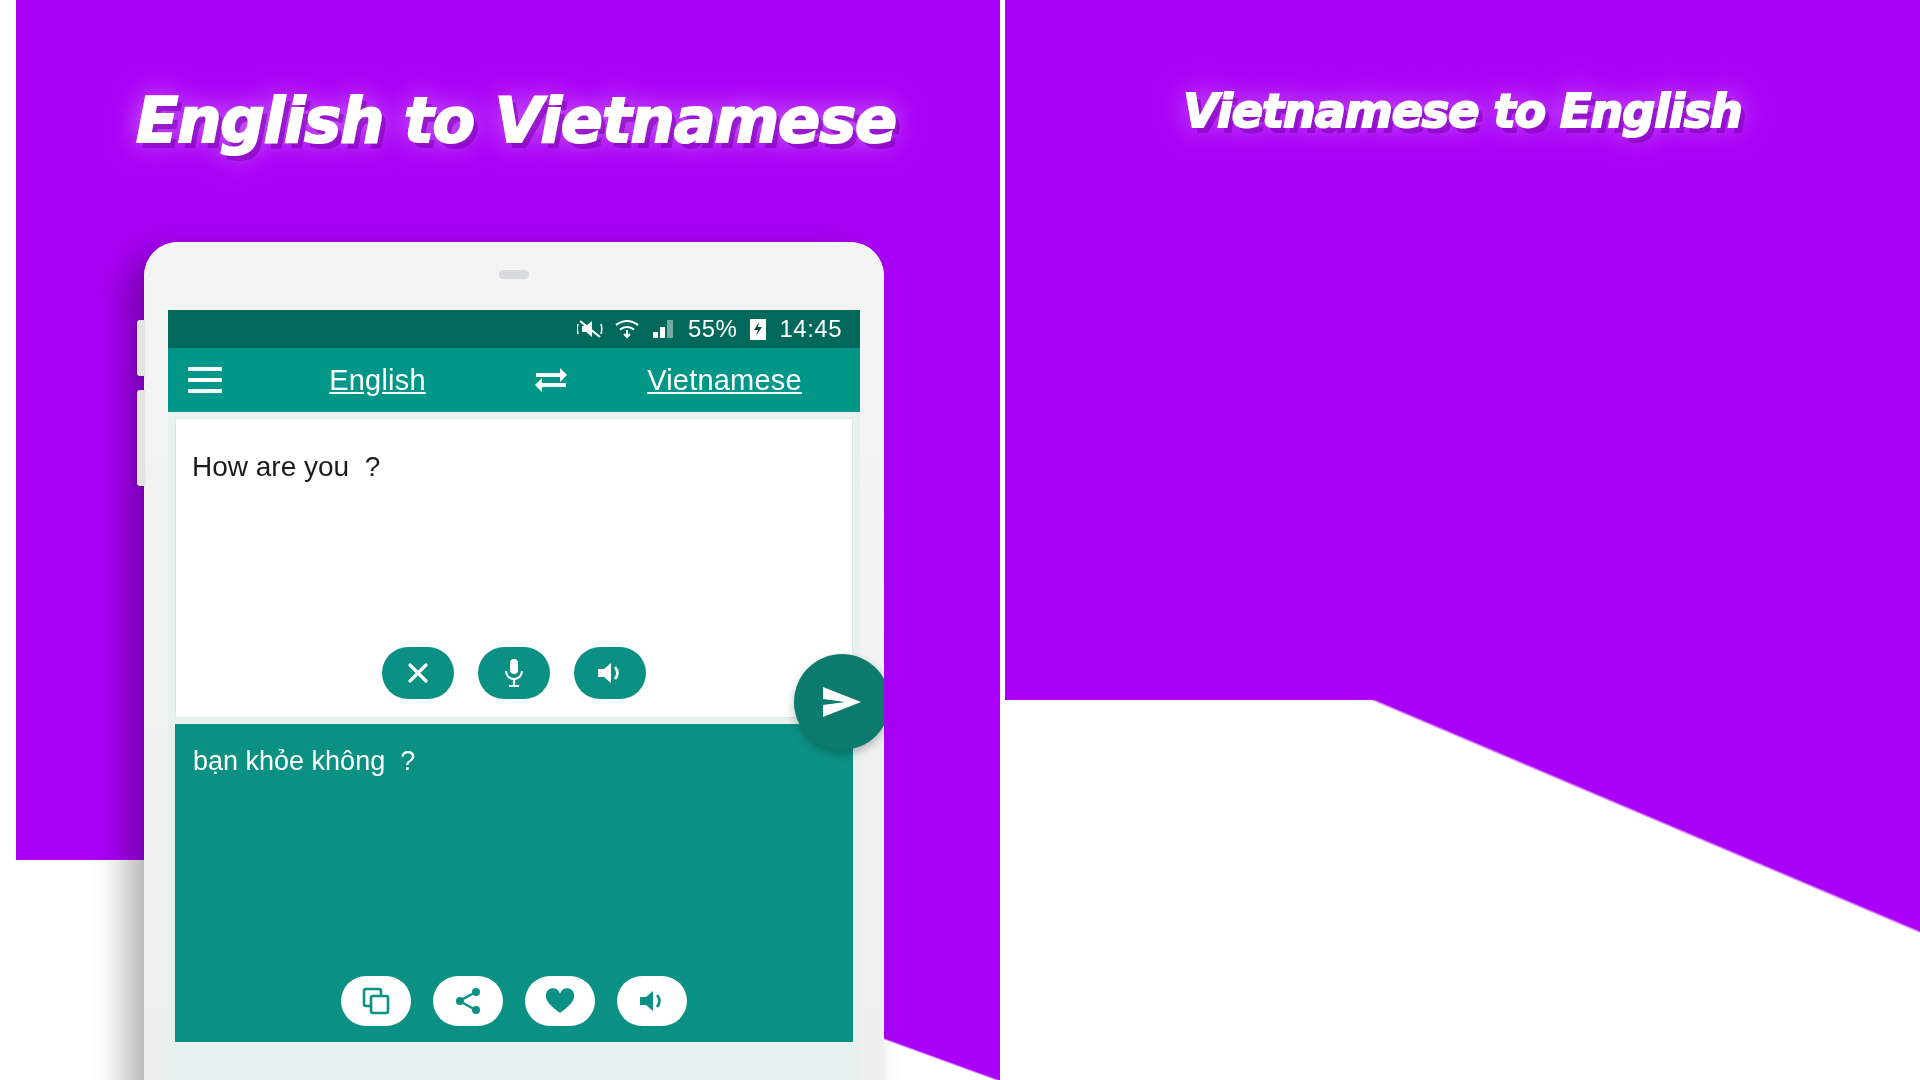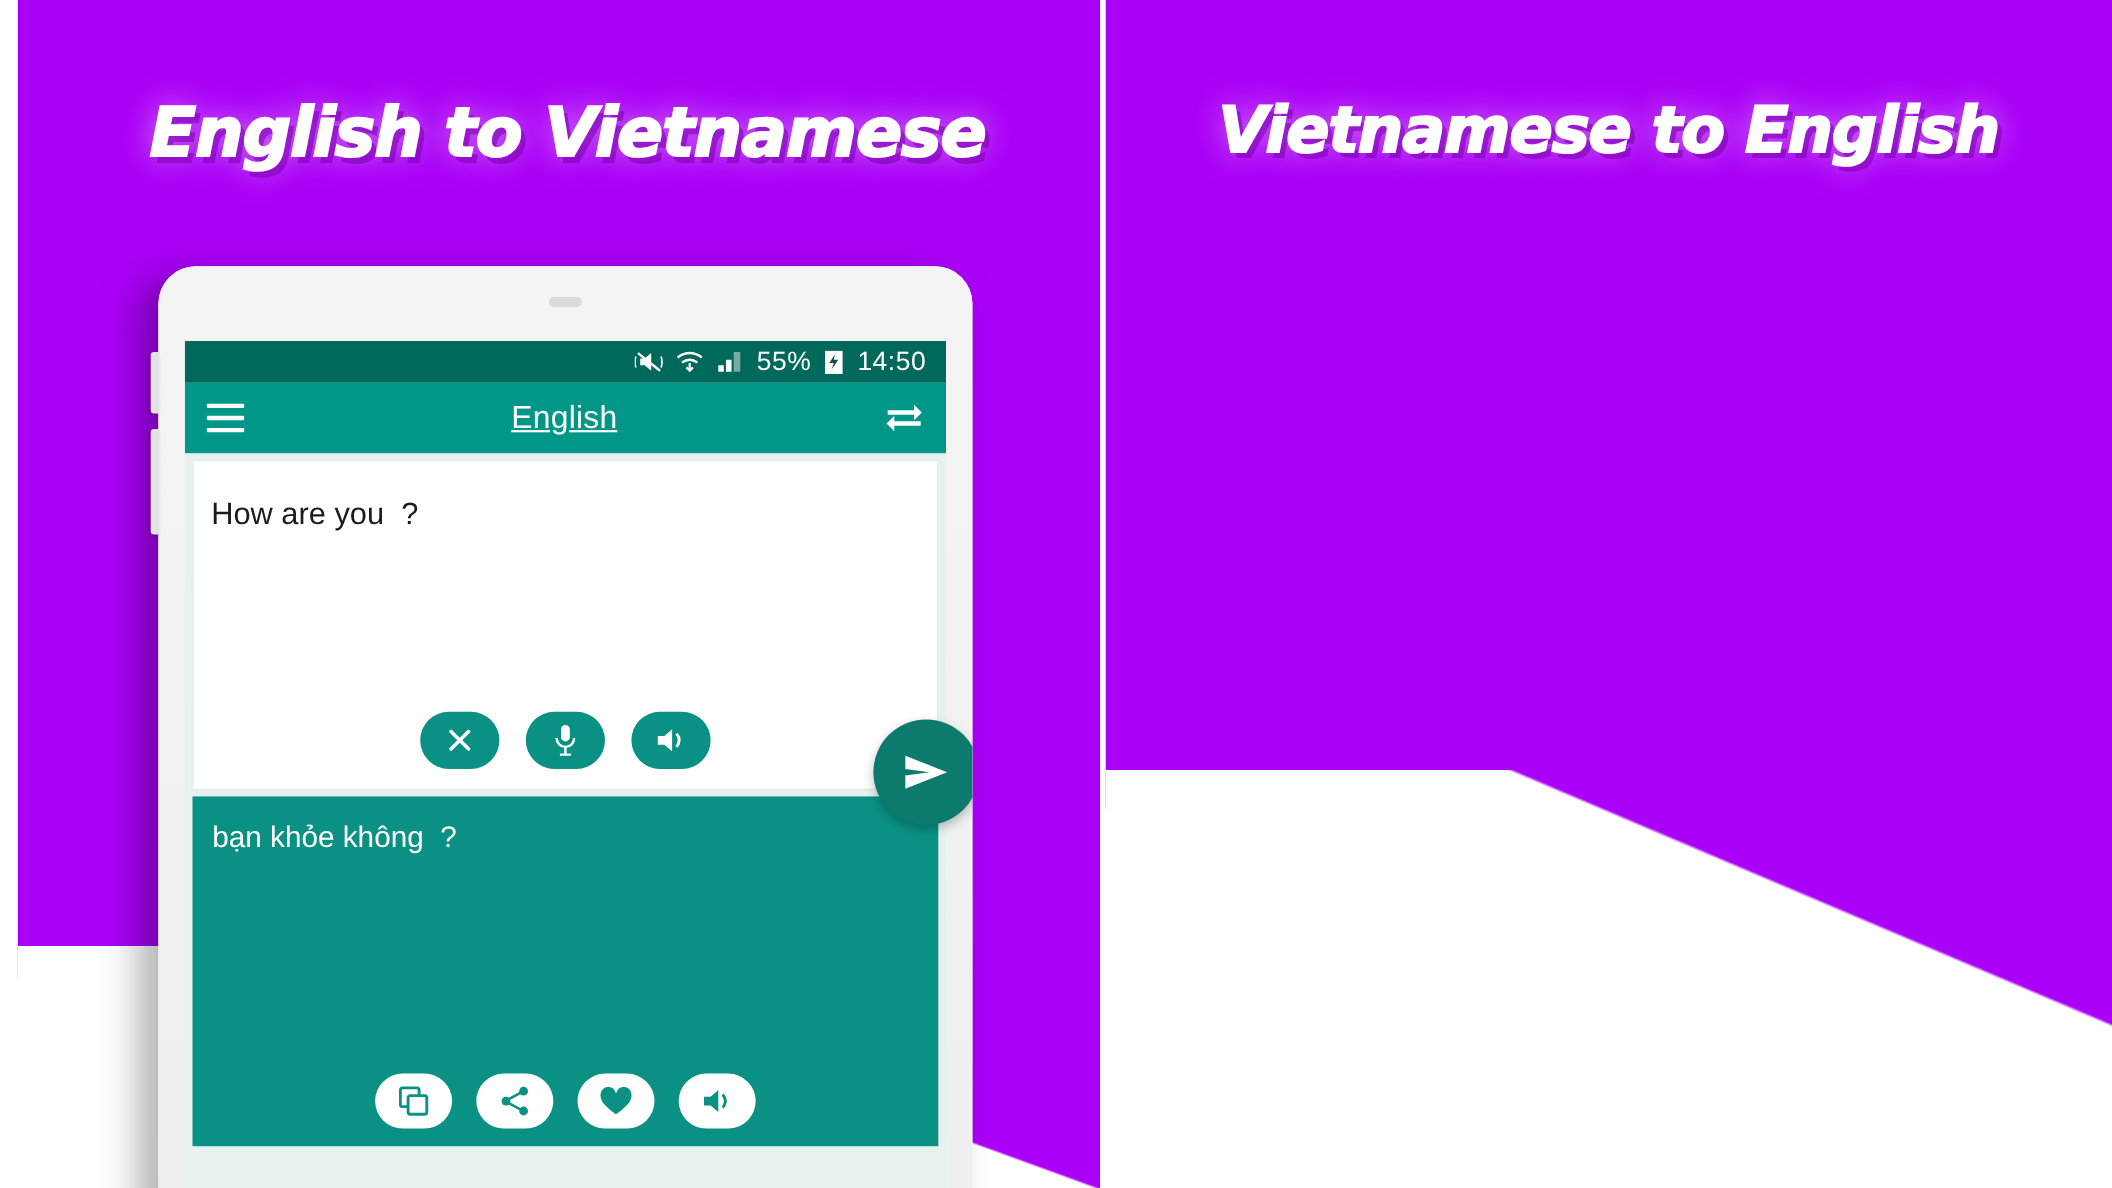--- a/index.html
+++ b/index.html
@@ -58,21 +58,21 @@
     color: #ffffff;
     font-family: "DejaVu Sans", sans-serif;
     font-weight: bold;
     font-style: italic;
     letter-spacing: -1px;
     white-space: nowrap;
     text-shadow: 5px 6px 0 rgba(120,0,170,.55), 0 0 28px rgba(255,255,255,.55);
     -webkit-text-stroke: 2px #ffffff;
   }
   .panel-left .headline  { top: 84px; font-size: 62px; }
-  .panel-right .headline { top: 84px; font-size: 58px; }
+  .panel-right .headline { top: 84px; font-size: 46px; }
 
   
   .phone {
     position: absolute;
     border-radius: 34px 34px 6px 6px;
     background: #f0f0f0;
     box-shadow: -18px 10px 34px rgba(0,0,0,.30);
   }
   .panel-left  .phone { left: 128px; top: 242px; width: 740px; height: 916px; }
 
@@ -258,36 +258,37 @@
                 <path d="M16 20h6V2h-6z" fill="#fff" opacity=".45"></path>
               </svg>
             </span>
             <span class="sb-text">55%</span>
             <span class="sb-ico">
               <svg width="20" height="24" viewBox="0 0 20 24">
                 <rect x="2" y="2" width="16" height="21" fill="#fff"></rect>
                 <path d="M11 5 L6 13h4l-2 6 6-9h-4z" fill="#0b4d44"></path>
               </svg>
             </span>
-            <span class="sb-text">14:50</span>
+            <span class="sb-text">14:45</span>
           </div>
 
           <div class="toolbar">
             <div class="hamburger">
                 <i></i>
                 <i></i>
                 <i></i>
               </div>
             <div class="lang">English</div>
             <div class="swap">
               <svg width="38" height="34" viewBox="0 0 38 34">
                 <path d="M4 10h24v-5l7 7-7 7v-5H4z" fill="#fff"></path>
                 <path d="M34 24H10v5l-7-7 7-7v5h24z" fill="#fff"></path>
               </svg>
             </div>
+            <div class="lang">Vietnamese</div>
           </div>
 
           <div class="source">
             <div class="src-text">How are you  ?</div>
             <div class="src-actions">
               <div class="pill">
                 <svg width="26" height="26" viewBox="0 0 26 26">
                   <path d="M5 5 L21 21 M21 5 L5 21" stroke="#fff" stroke-width="3.2" fill="none" stroke-linecap="round"></path>
                 </svg>
               </div>

